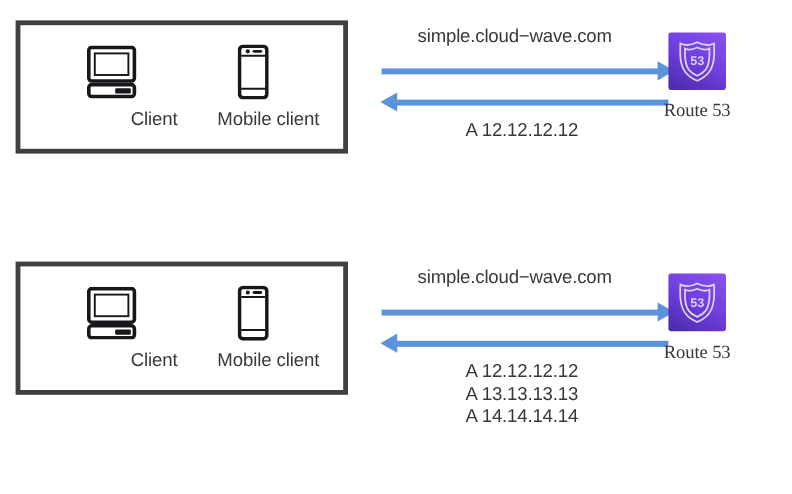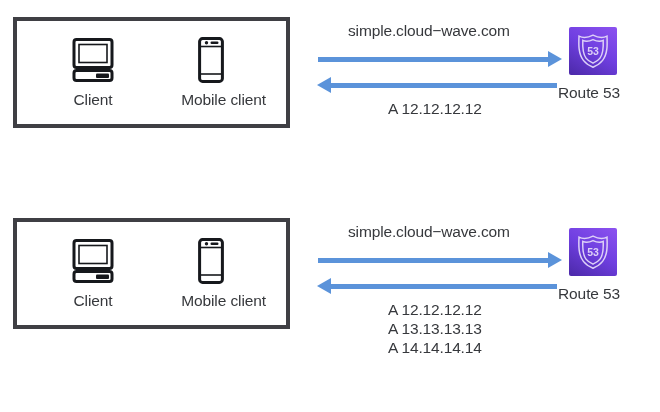--- a/index.html
+++ b/index.html
@@ -34,21 +34,21 @@
     border: 4px solid #3f3f44;
     background: #ffffff;
     box-sizing: border-box;
   }
 
   .device {
     position: absolute;
     text-align: center;
     width: 110px;
   }
-  .device-desktop { left: 21px; top: 8px; }
+  .device-desktop { left: 21px; top: 8px; text-align: right; }
   .device-mobile  { left: 139px; top: 8px; text-align: right; }
 
   .device-icon {
     height: 62px;
     display: flex;
     align-items: center;
     justify-content: center;
   }
 
   .device-label {
@@ -96,41 +96,42 @@
     white-space: pre;
     letter-spacing: -0.15px;
   }
   .caption-query { left: 348px; top: 21px; text-align: right; }
   .caption-answer { left: 388px; top: 99px; }
   .caption-answer-multi { left: 388px; top: 99px; }
 
   
   .service-node {
     position: absolute;
-    left: 558px;
+    left: 546px;
     top: 27px;
     width: 70px;
-    text-align: left;
+    text-align: center;
   }
   .service-icon {
     width: 48px;
     height: 48px;
     margin: 0 auto;
     border-radius: 2px;
     background: linear-gradient(30deg, #4b29a8 0%, #6f3fe0 52%, #8c52f0 100%);
     display: flex;
     align-items: center;
     justify-content: center;
   }
   .service-label {
     margin-top: 9px;
     font-size: 15.5px;
     color: #36383c;
     line-height: 18px;
     letter-spacing: -0.1px;
+    font-family: Liberation Serif, serif;
   }
 </style>
 </head>
 <body>
 
 <div class="diagram" id="diagram-1">
 
   <div class="client-box">
 
     <div class="device device-desktop">

